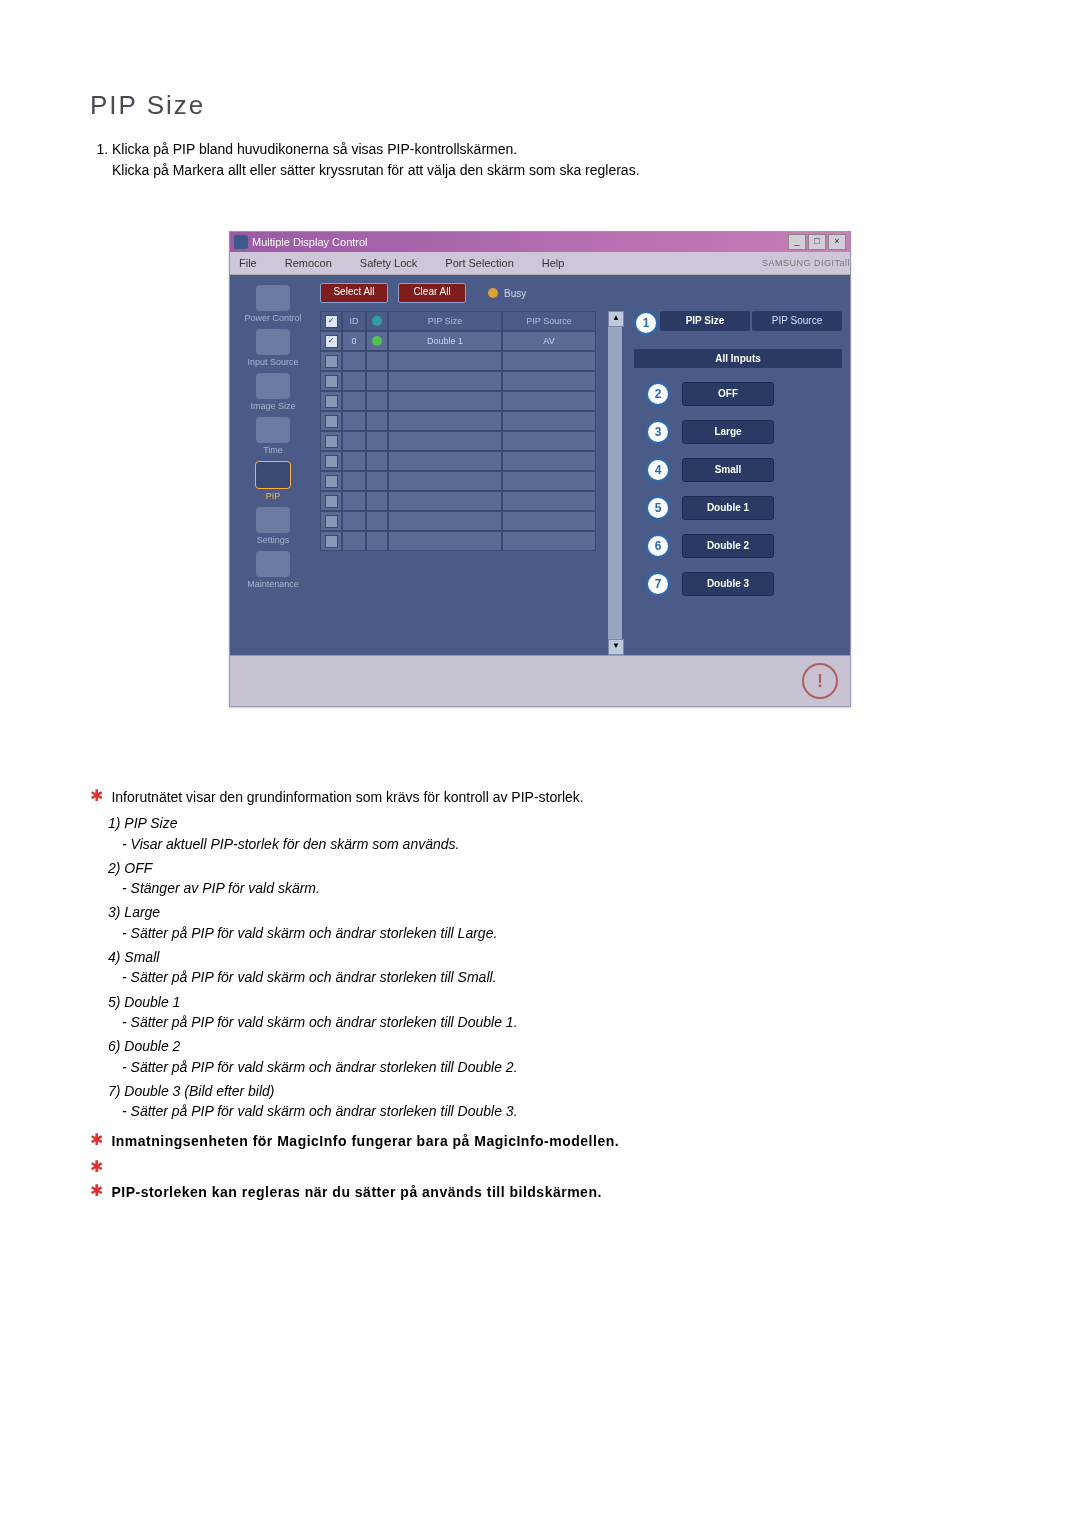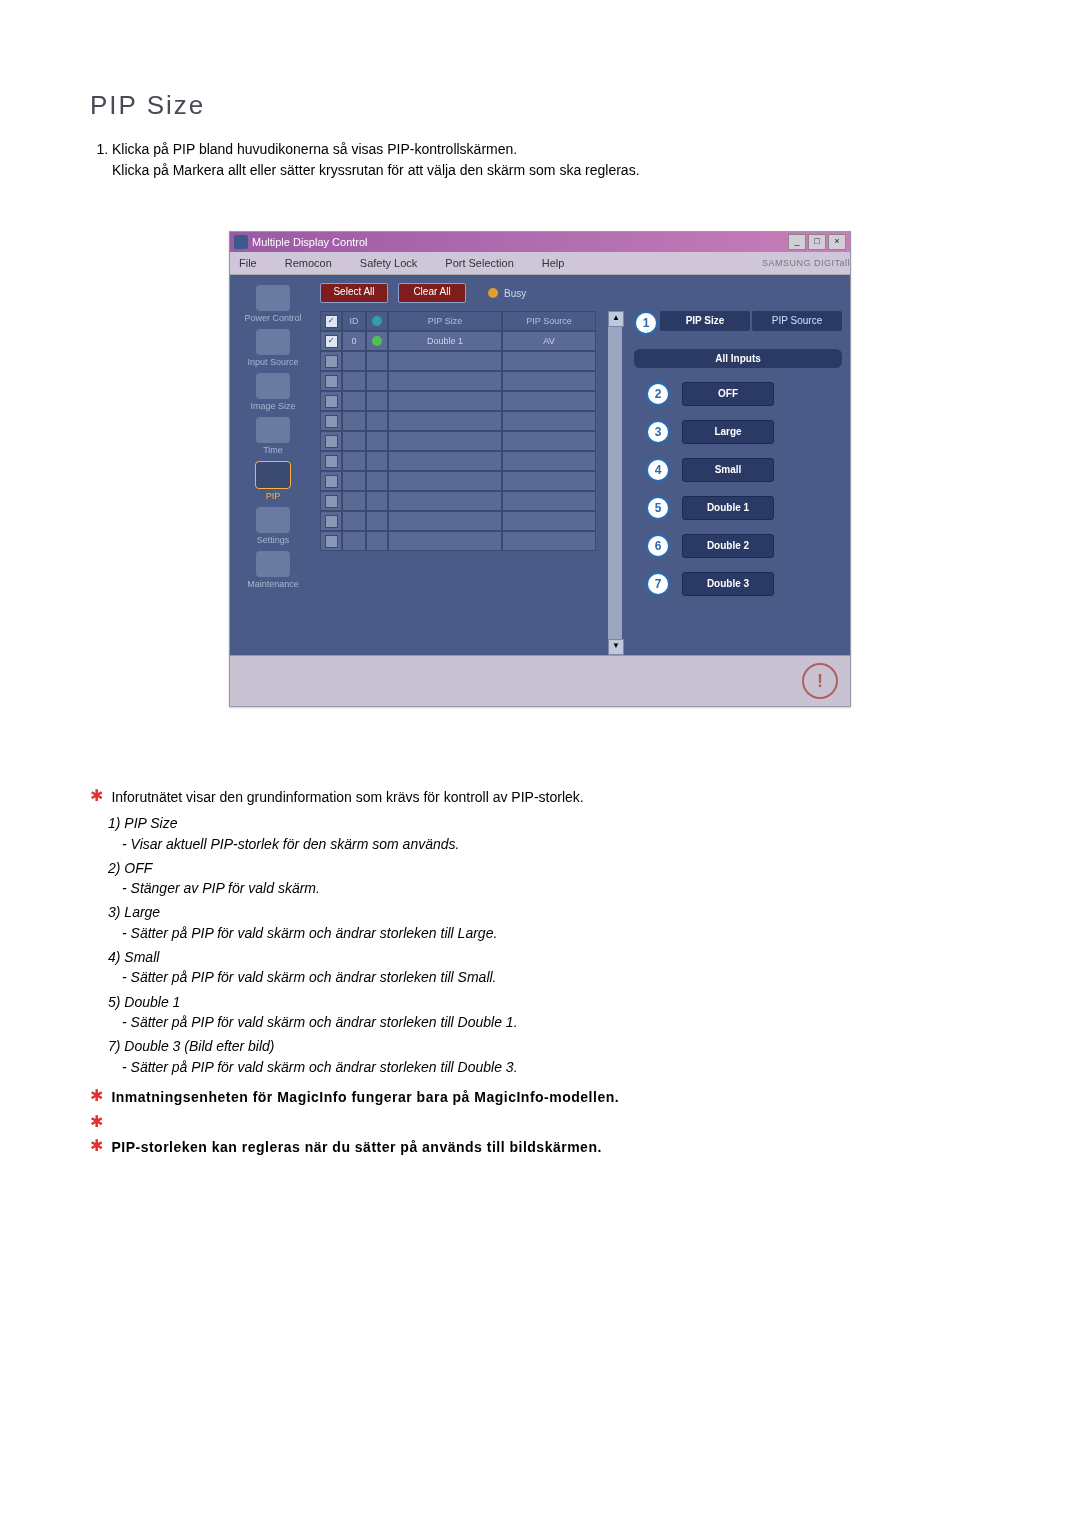--- a/index.html
+++ b/index.html
@@ -242,21 +242,20 @@
   }
   .tab-btn.active { color:#fff; font-weight:bold; }
   .all-inputs {
     background:#2a3a64;
     color:#fff;
     font-size:10px;
     font-weight:bold;
     text-align:center;
     padding:4px 0;
     margin-top:6px;
-    border-radius:6px;
   }
   .opt-row{ display:flex; gap:12px; align-items:center; margin-top:6px; padding-left:12px;}
   .opt-btn{
     width:90px;height:22px;background:#2a3a64;color:#fff;font-size:10px;font-weight:bold;text-align:center;line-height:22px;border-radius:3px;border:1px solid #1a2a50;
   }
   .statusbar {
     height: 50px;
     background: #c8c2d2;
     border-top: 1px solid #9a93ab;
     display:flex;
@@ -540,20 +539,24 @@
         </li>
       <li>
           <span class="hdr"><span>4)</span> <span>Small</span></span>
           <span class="desc">- Sätter på PIP för vald skärm och ändrar storleken till Small.</span>
         </li>
       <li>
           <span class="hdr"><span>5)</span> <span>Double 1</span></span>
           <span class="desc">- Sätter på PIP för vald skärm och ändrar storleken till Double 1.</span>
         </li>
       <li>
+          <span class="hdr"><span>6)</span> <span>Double 2</span></span>
+          <span class="desc">- Sätter på PIP för vald skärm och ändrar storleken till Double 2.</span>
+        </li>
+      <li>
           <span class="hdr"><span>7)</span> <span>Double 3 (Bild efter bild)</span></span>
           <span class="desc">- Sätter på PIP för vald skärm och ändrar storleken till Double 3.</span>
         </li>
     </ul>
 
     <div class="note-line">
         <span class="star">✱</span>
         <span class="bold">Inmatningsenheten för MagicInfo fungerar bara på MagicInfo-modellen.</span>
       </div>
     <div class="note-line">

